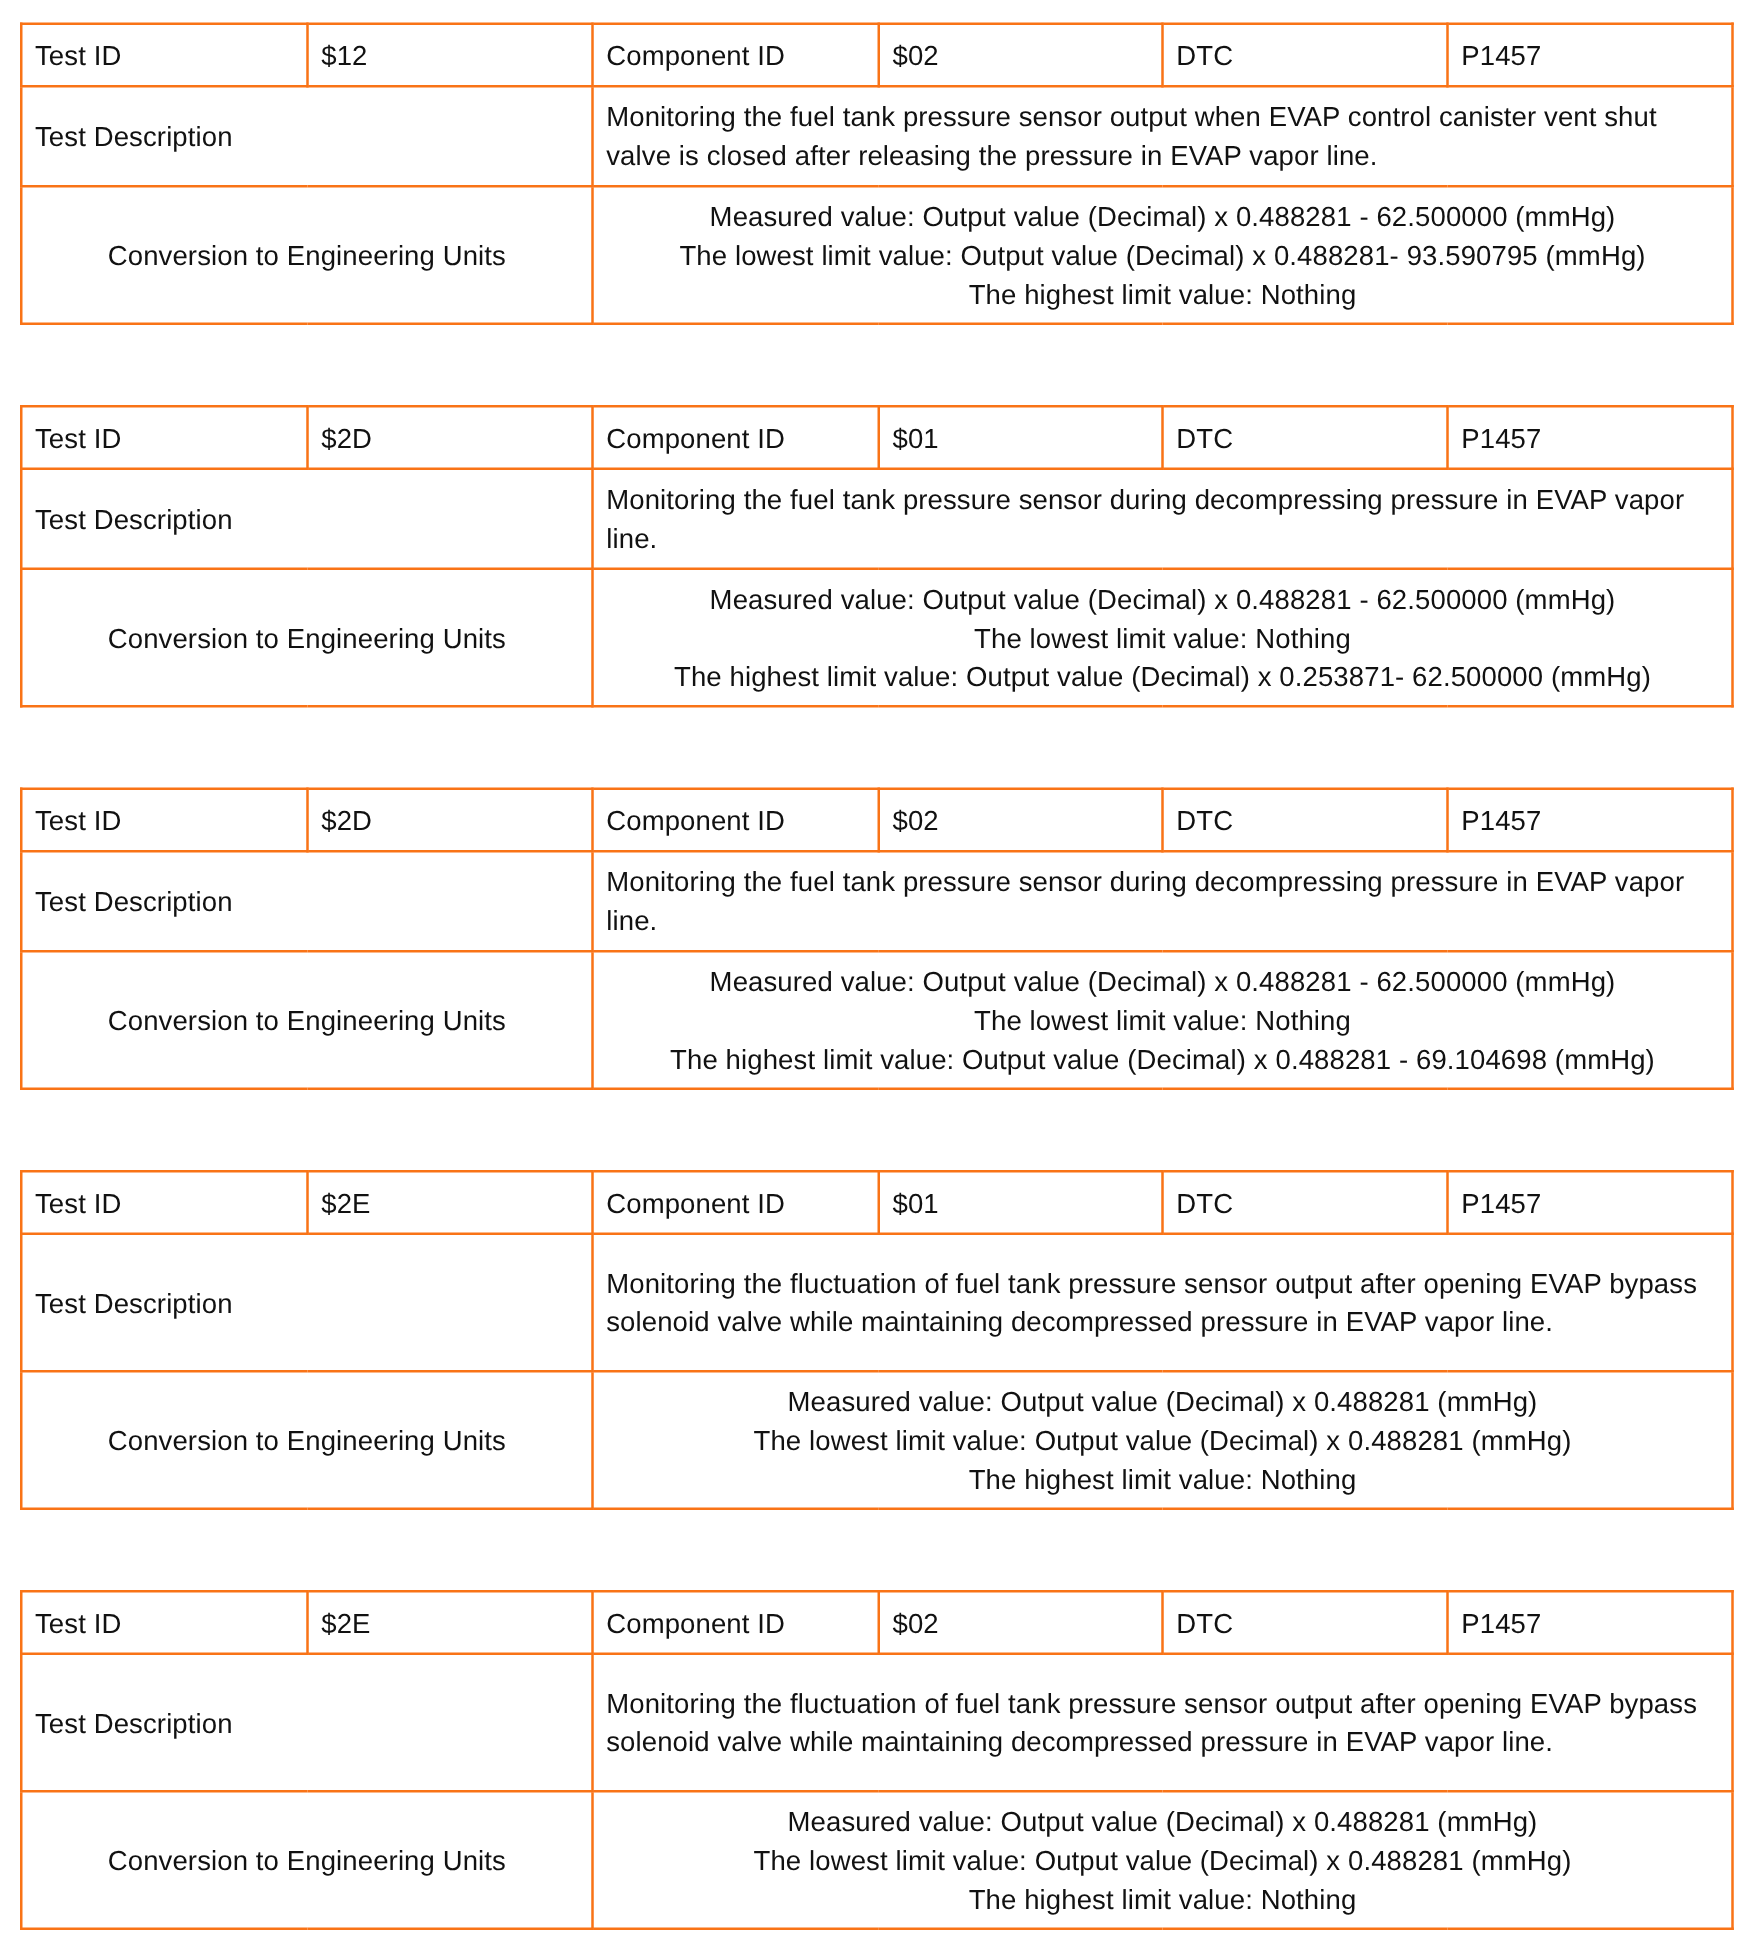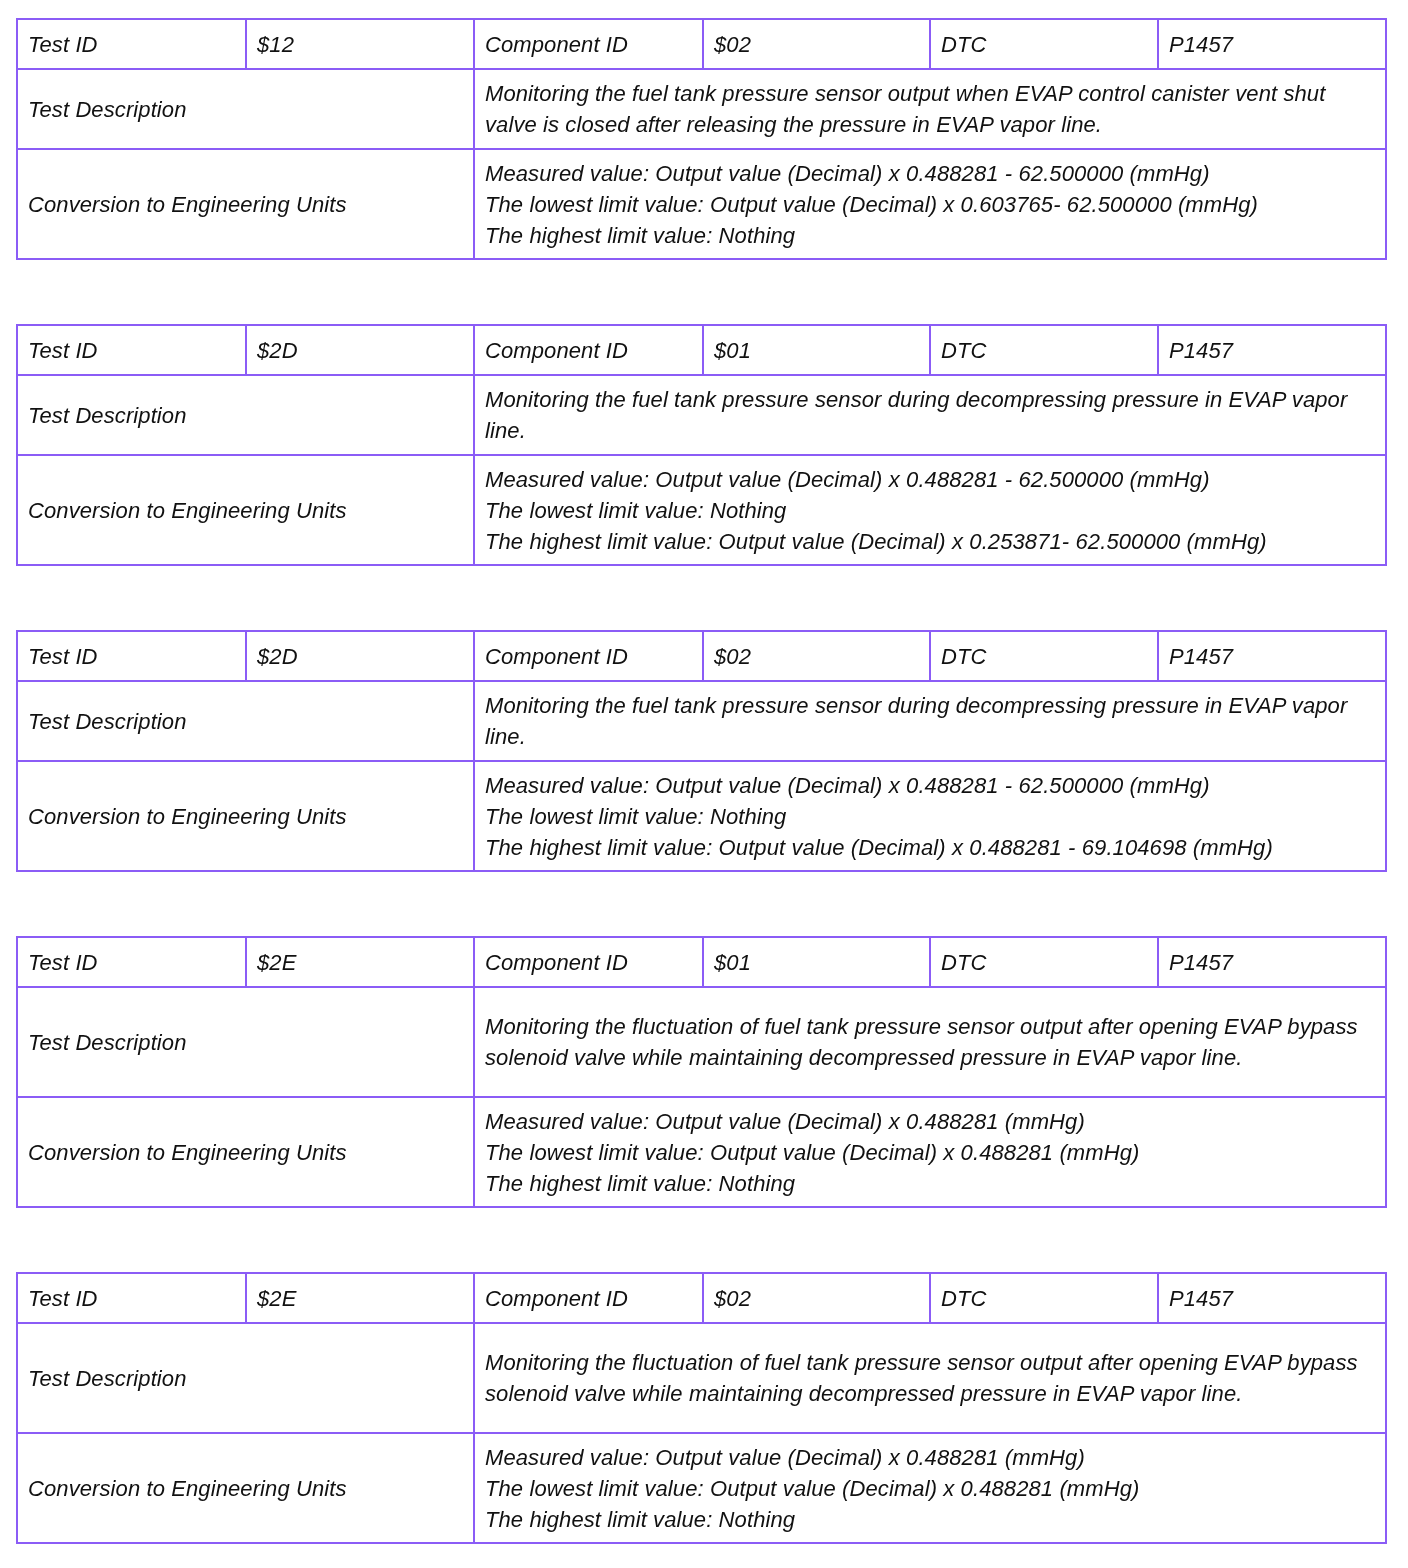--- a/index.html
+++ b/index.html
@@ -6,28 +6,27 @@
   body {
     width: 1408px; height: 1568px; position: relative; overflow: hidden;
     font-family: "Liberation Sans", sans-serif; color: #111111;
   }
   .tbl {
     position: absolute; left: 16px; width: 1369px;
     border-collapse: collapse; table-layout: fixed;
     font-size: 22px; line-height: 31px;
   }
   .tbl td {
-    border: 2px solid #8b5cf6; padding: 0 10px; vertical-align: middle;
+    border: 2px solid #f97316; padding: 0 10px; vertical-align: middle;
     letter-spacing: 0.1px;
-    font-style: italic;
   }
   .tbl tr.hdr td { height: 48px; }
   .tbl tr.desc td { height: 78px; }
   .tbl tr.desc.tall td { height: 108px; }
-  .tbl tr.conv td { height: 108px; }
+  .tbl tr.conv td { height: 108px; text-align: center; }
   .tbl td.val { white-space: normal; }
   .line { display: block; }
   col.c1 { width: 229px; } col.c2 { width: 228px; } col.c3 { width: 229px; }
   col.c4 { width: 227px; } col.c5 { width: 228px; } col.c6 { width: 228px; }
 </style>
 </head>
 <body>
 
 <table class="tbl" style="top:18px;">
   <colgroup>
@@ -48,21 +47,21 @@
     <td>P1457</td>
   </tr>
   <tr class="desc">
     <td colspan="2">Test Description</td>
     <td colspan="4" class="val">Monitoring the fuel tank pressure sensor output when EVAP control canister vent shut valve is closed after releasing the pressure in EVAP vapor line.</td>
   </tr>
   <tr class="conv">
     <td colspan="2">Conversion to Engineering Units</td>
     <td colspan="4" class="val">
       <span class="line">Measured value: Output value (Decimal) x 0.488281 - 62.500000 (mmHg)</span>
-      <span class="line">The lowest limit value: Output value (Decimal) x 0.603765- 62.500000 (mmHg)</span>
+      <span class="line">The lowest limit value: Output value (Decimal) x 0.488281- 93.590795 (mmHg)</span>
       <span class="line">The highest limit value: Nothing</span>
     </td>
   </tr>
 </tbody>
   </table>
 
 <table class="tbl" style="top:324px;">
   <colgroup>
       <col class="c1">
       <col class="c2">

